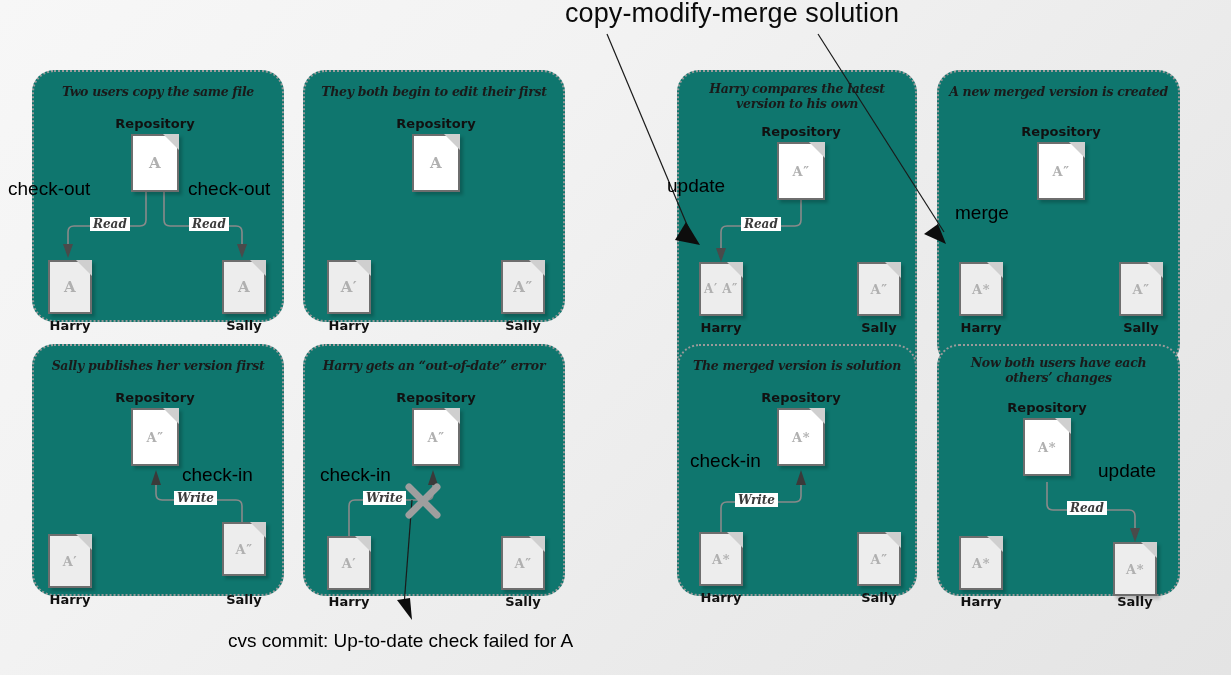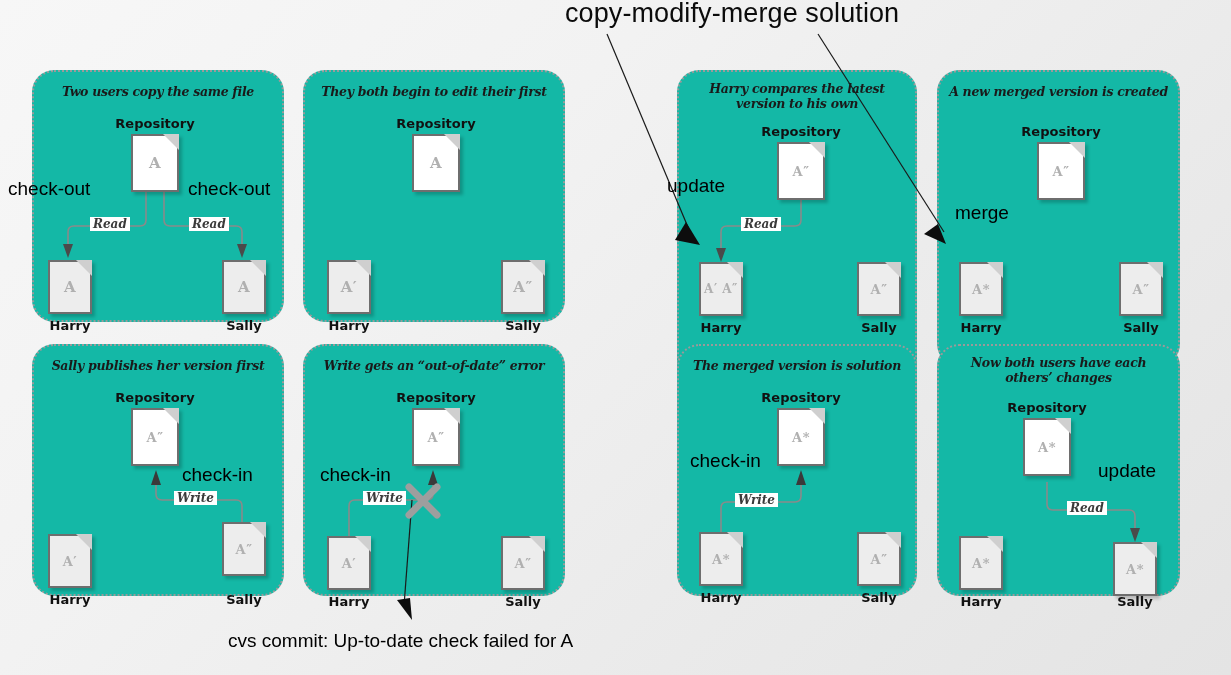--- a/index.html
+++ b/index.html
@@ -17,21 +17,21 @@
     font-size:27px;color:#0b0b0b;letter-spacing:0.1px;white-space:nowrap;
   }
   .bottom-caption{
     position:absolute;left:228px;top:630px;
     font-size:19px;color:#000000;white-space:nowrap;text-align:center;
   }
 
   
   .panel{
     position:absolute;
-    background:#14b8a6;
+    background:#0f766e;
     border:2px dotted #9a9a9a;
     border-radius:22px;
     box-sizing:border-box;
   }
   .panel-caption{
     position:absolute;left:0;right:0;top:12px;
     text-align:center;
     font-family:"DejaVu Serif",serif;
     font-style:italic;font-weight:700;
     font-size:12.5px;color:#1a1a1a;
@@ -236,21 +236,21 @@
         <div class="fold"></div>
         <div class="ver small">A″</div>
       </div>
       <div class="doc-label" style="margin-top:16px;">Sally</div>
     </div>
   </div>
 
   <div class="callout" style="left:182px;top:464px;">check-in</div>
 
   <div class="panel" style="left:303px;top:344px;width:262px;height:252px;">
-    <div class="panel-caption">Write gets an “out-of-date” error</div>
+    <div class="panel-caption">Harry gets an “out-of-date” error</div>
 
     <div class="conn" style="left:0;top:0;">
       <svg width="262" height="252">
         <path d="M44,190 L44,160 Q44,154 50,154 L122,154 Q128,154 128,148 L128,136" fill="none" stroke="#8a8a8a" stroke-width="1.6"></path>
         <polygon points="128,124 123,139 133,139" fill="#3a3a3a"></polygon>
       </svg>
     </div>
     <div class="flowlabel" style="left:58px;top:145px;">Write</div>
 
     <svg class="xmark" style="left:96px;top:133px;" width="44" height="44">

